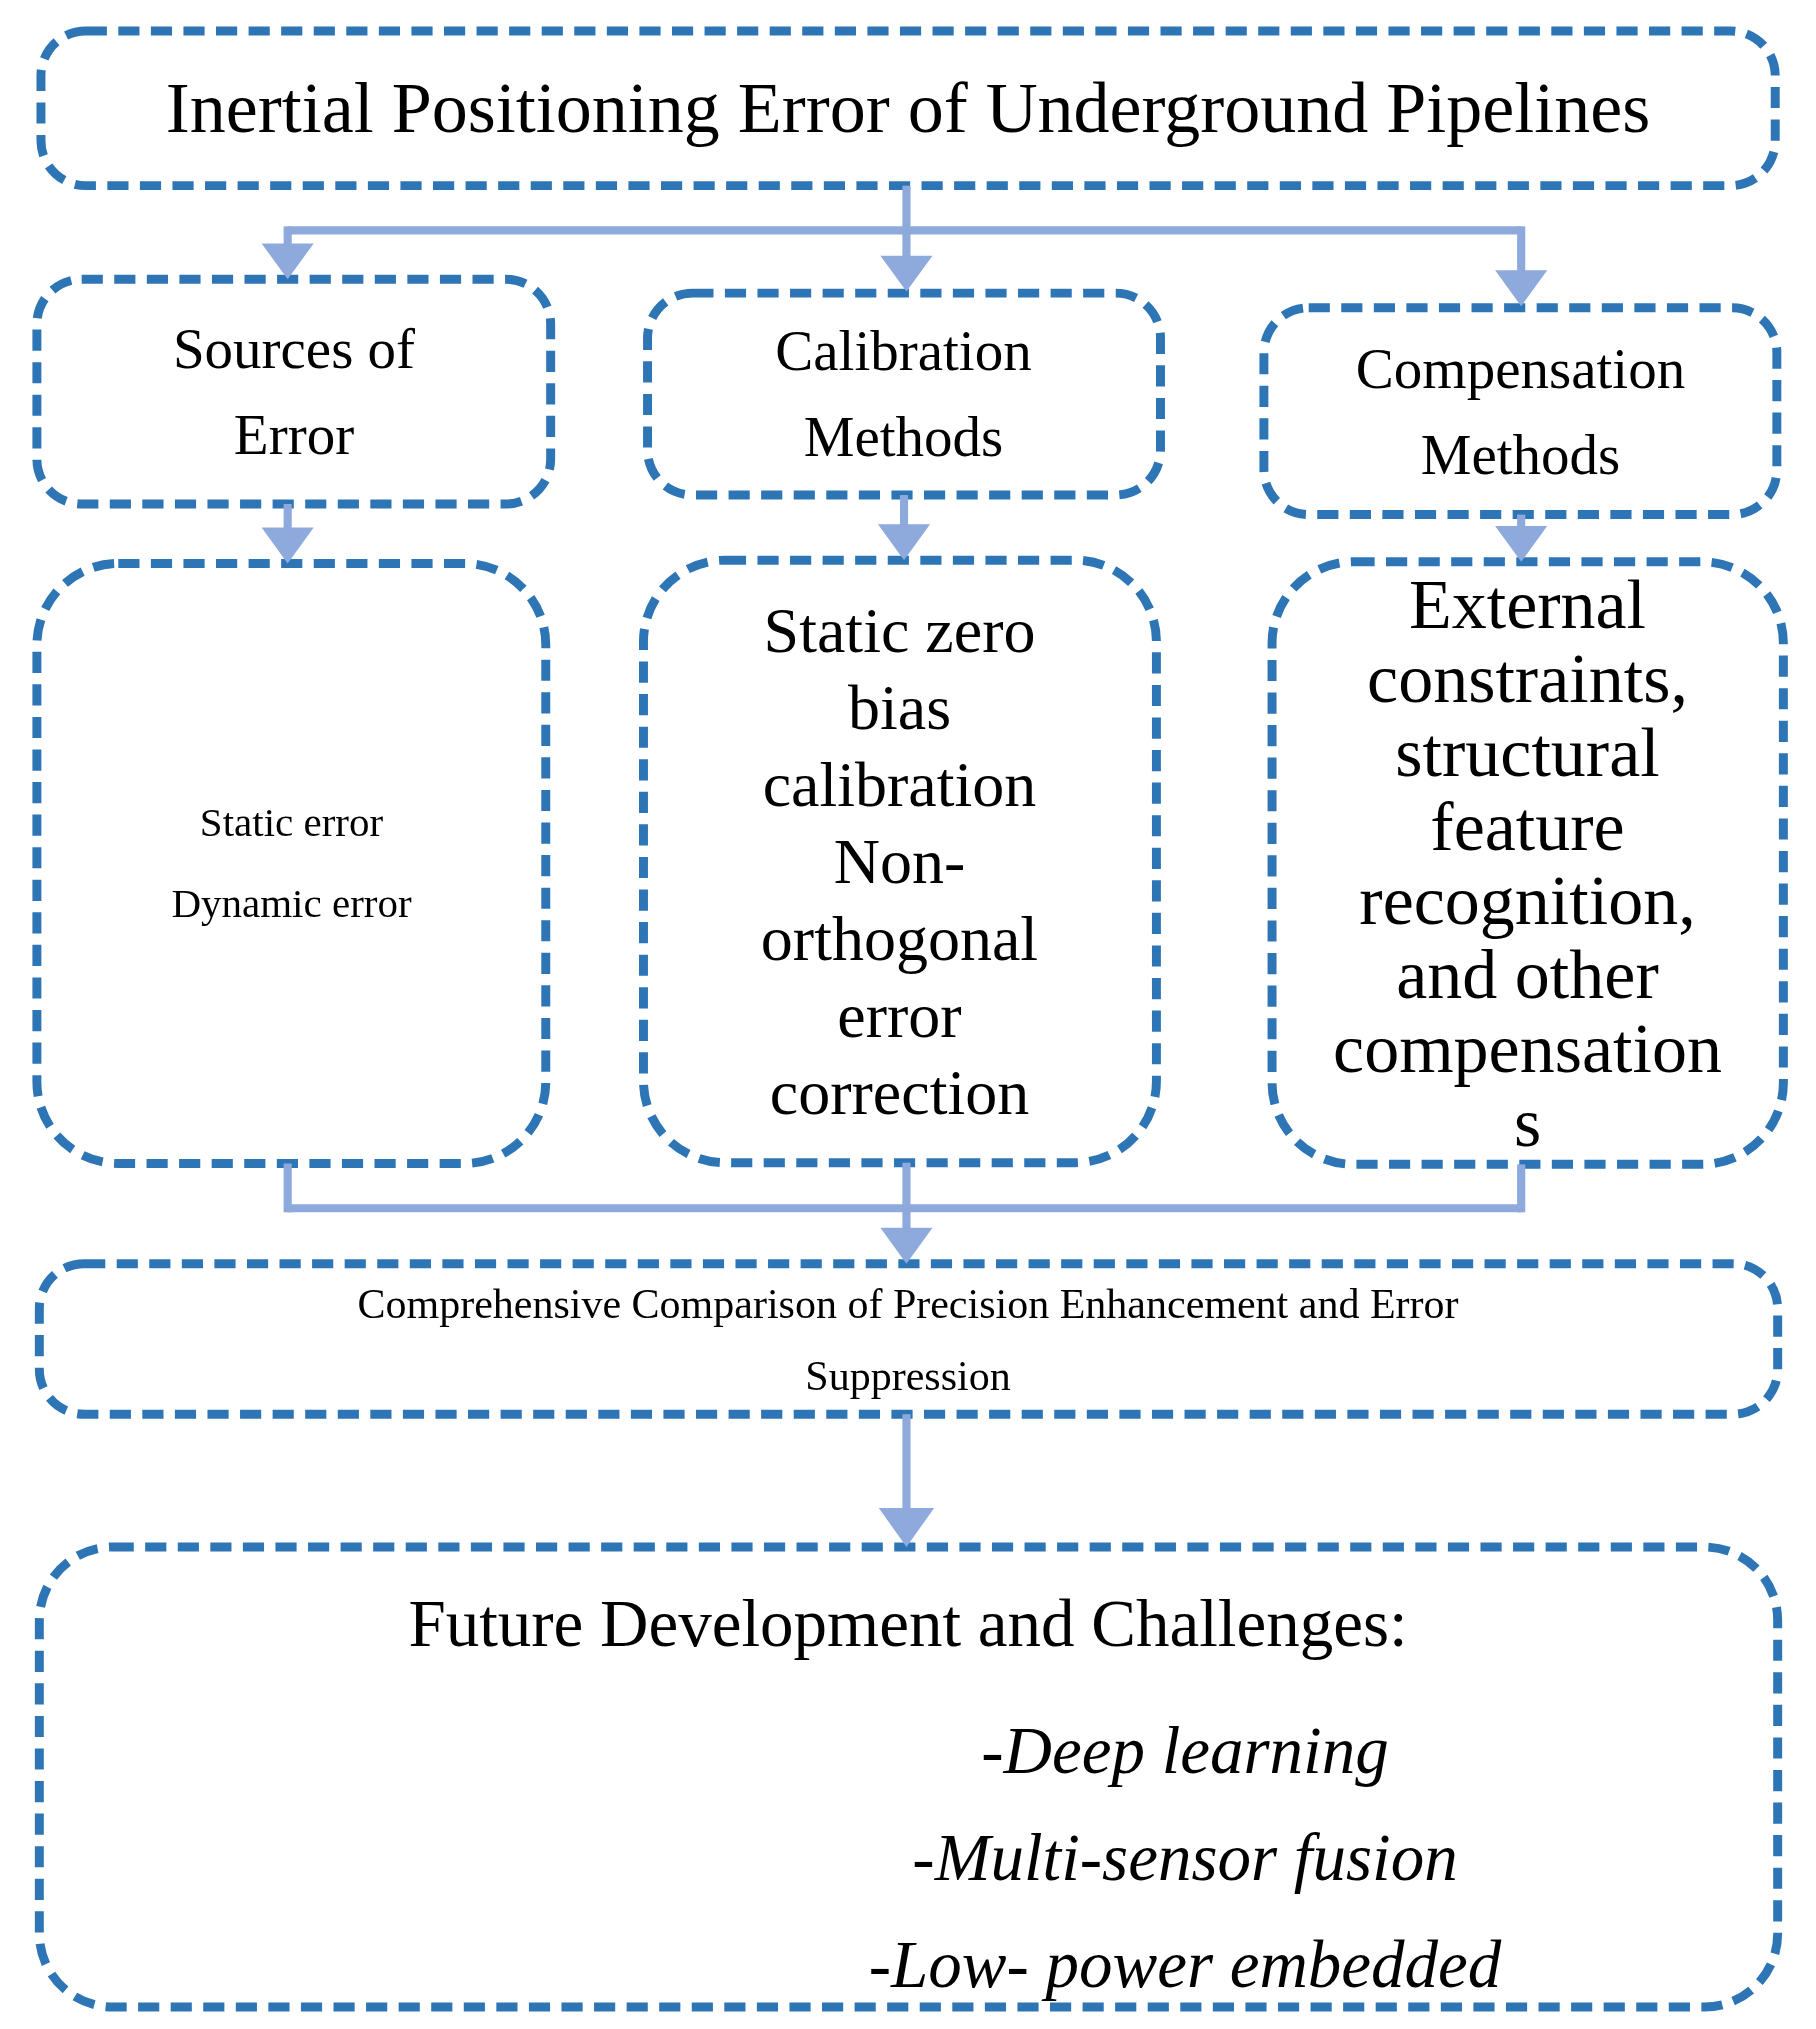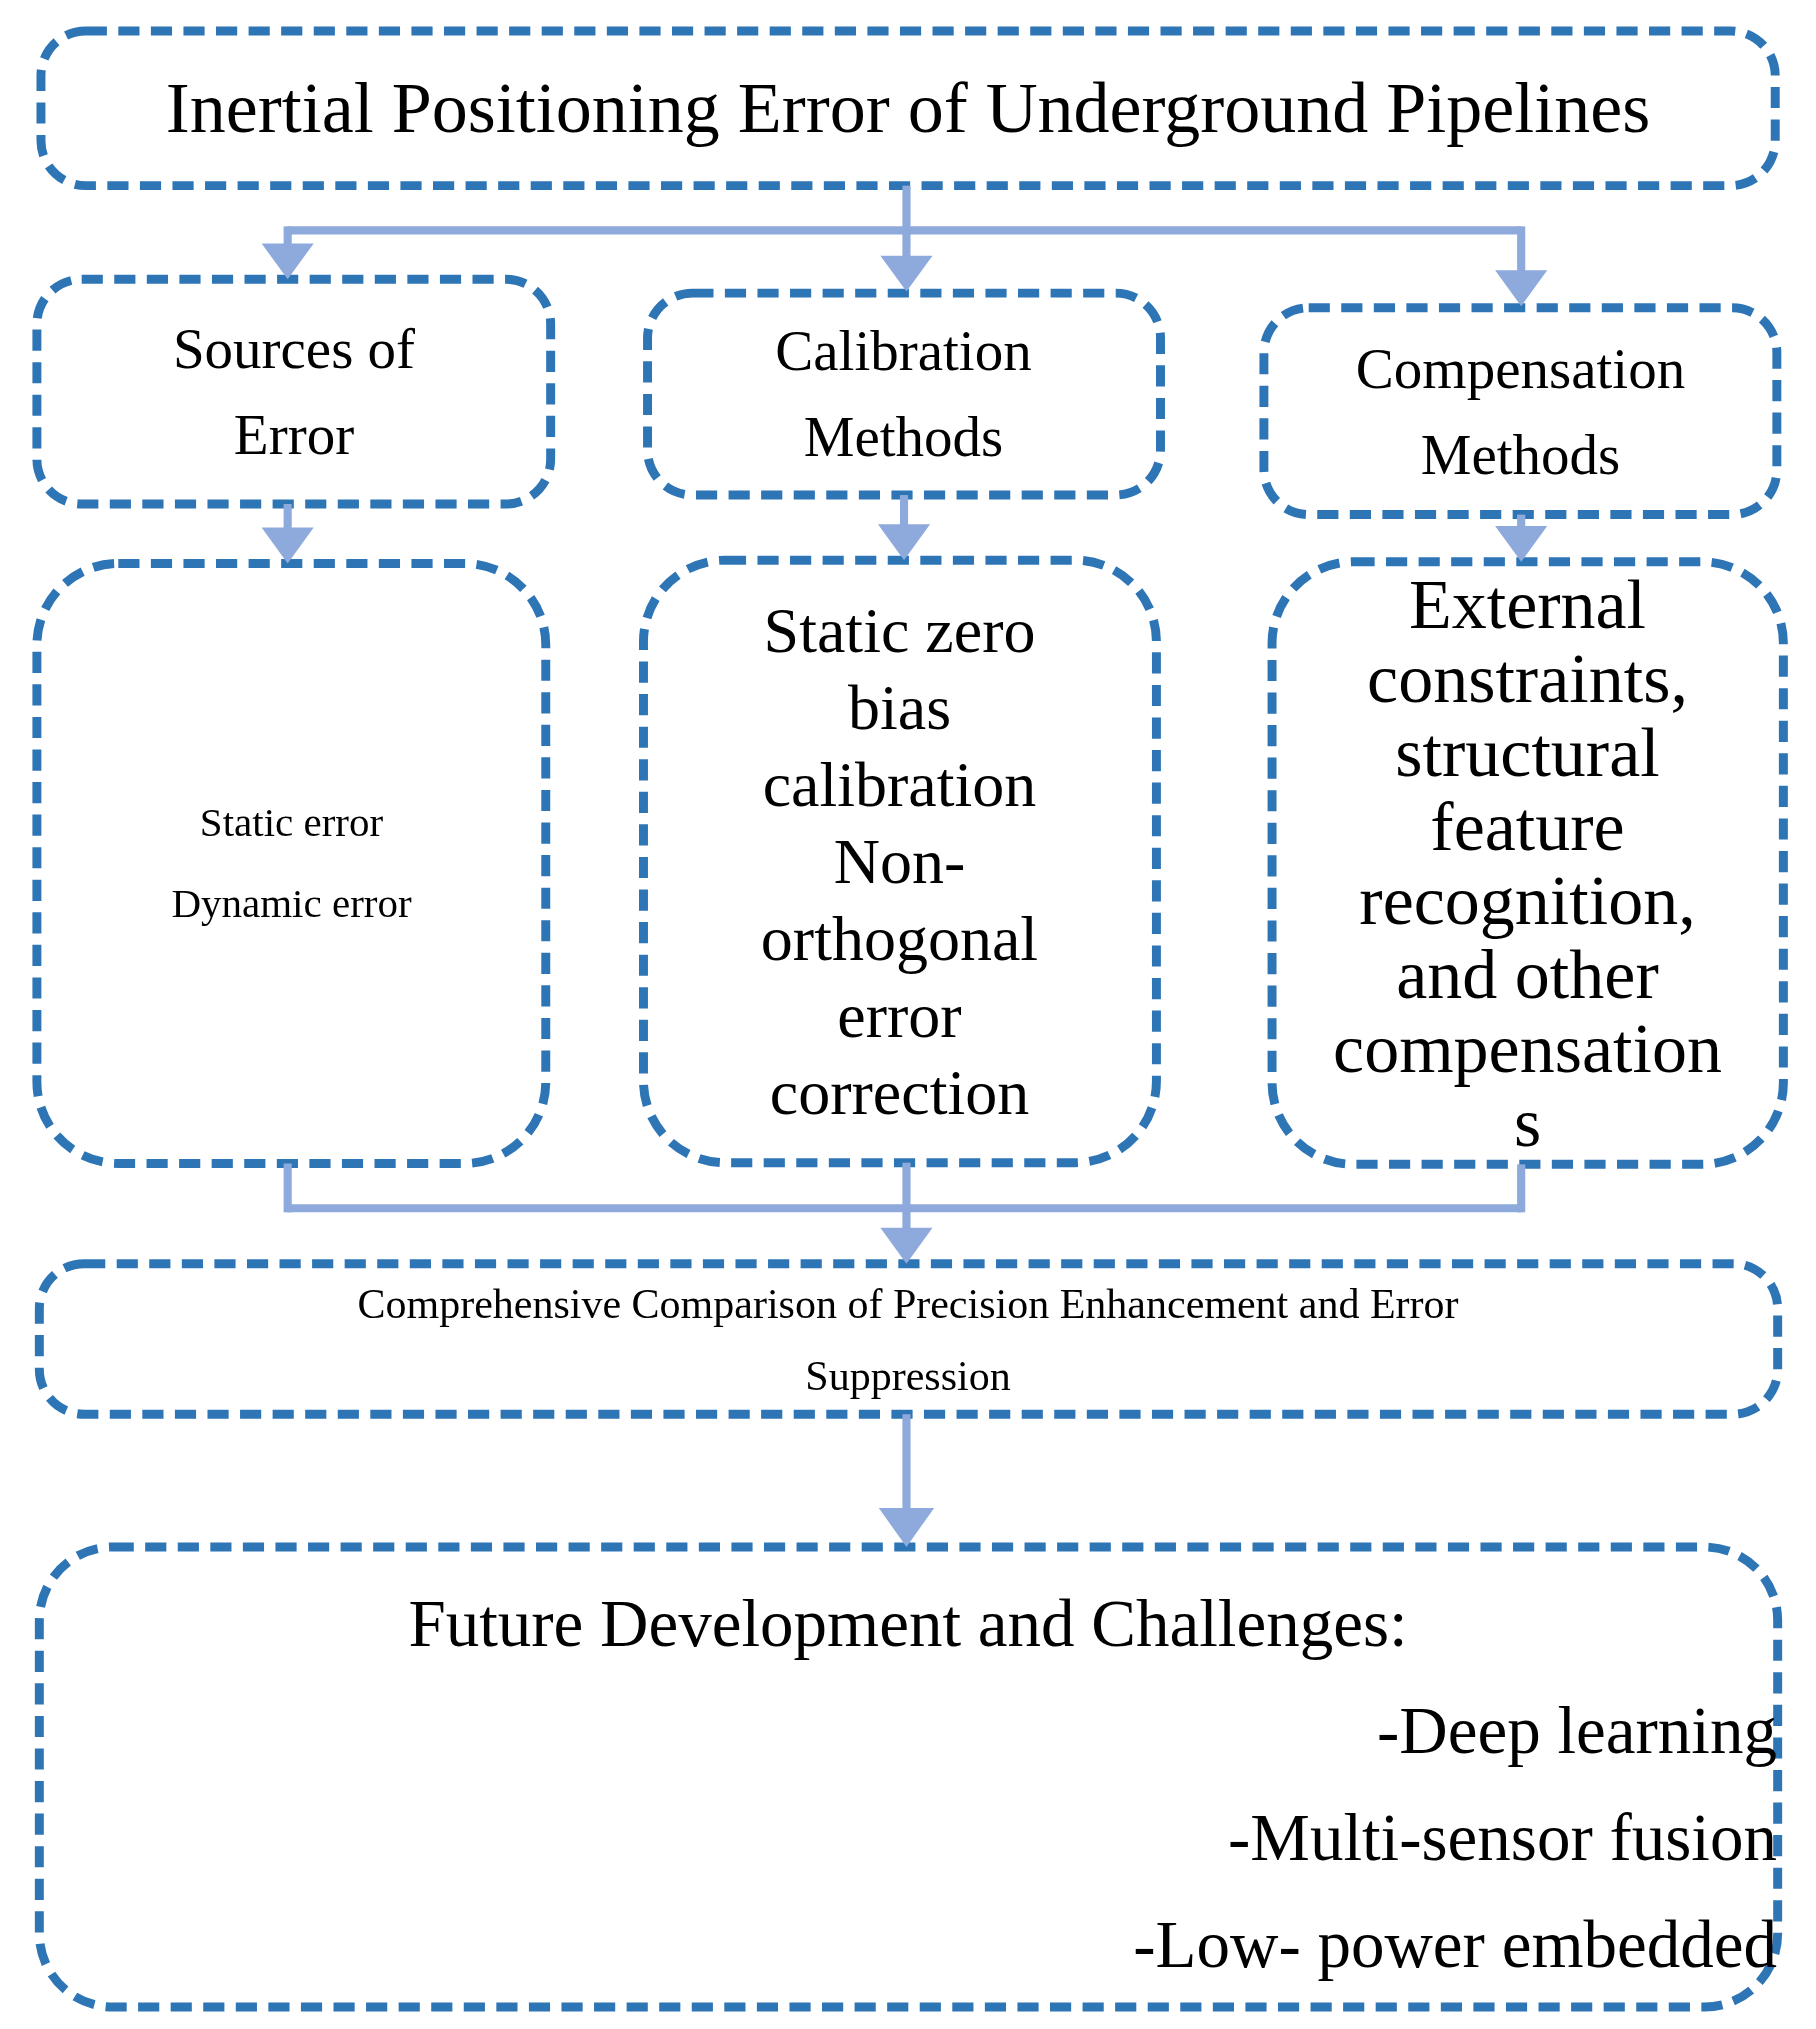--- a/index.html
+++ b/index.html
@@ -35,22 +35,23 @@
   .hdr-compensation{left:1264px;top:308px;width:513px;height:207px;font-size:57px;line-height:86px;}
   .big-left{left:37px;top:563px;width:509px;height:600px;font-size:41px;line-height:81px;}
   .big-mid{left:643px;top:560px;width:513px;height:603px;font-size:64px;line-height:77px;}
   .big-right{left:1272px;top:562px;width:511px;height:603px;font-size:70px;line-height:74px;}
   .comparison-text{left:39px;top:1264px;width:1738px;height:151px;font-size:42px;line-height:72px;}
   .future-text{
     left:39px;top:1547px;width:1738px;height:460px;
     font-size:67px;line-height:107px;
     justify-content:flex-start;
     padding-top:23px;
+    gap:20px;
   }
-  .future-items{width:100%;text-align:right;padding-left:554px;}
+  .future-items{width:100%;text-align:center;padding-left:554px;font-style:italic;}
 </style>
 </head>
 <body>
 
 <div class="canvas">
 
   <svg class="shapes" viewBox="0 0 2231 2492" xmlns="http://www.w3.org/2000/svg">
 
     <rect x="50" y="38" width="2130" height="190" rx="55" fill="none" style="stroke:var(--border-color)" stroke-width="11" stroke-dasharray="26 14"></rect>
     <rect x="45" y="343" width="631" height="276" rx="55" fill="none" style="stroke:var(--border-color)" stroke-width="11" stroke-dasharray="26 14"></rect>

